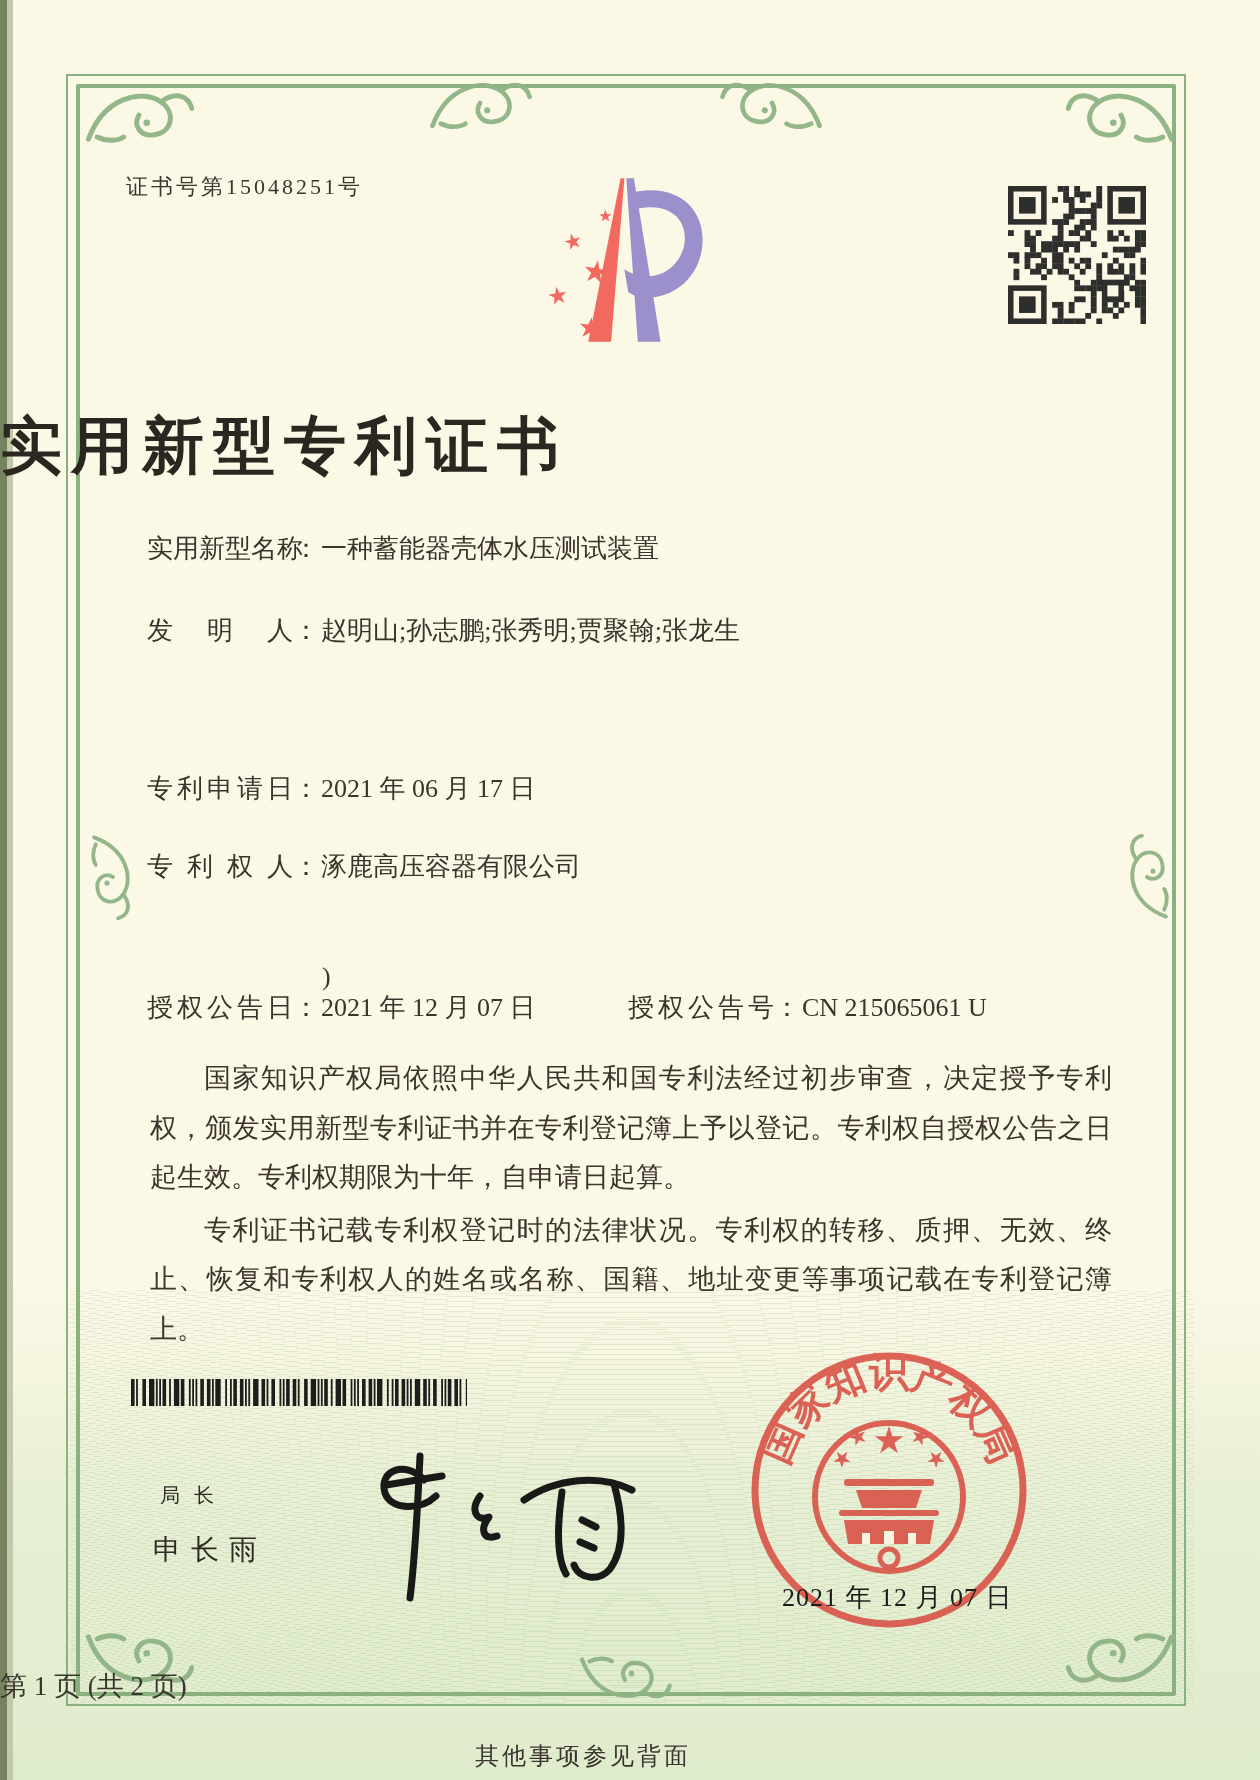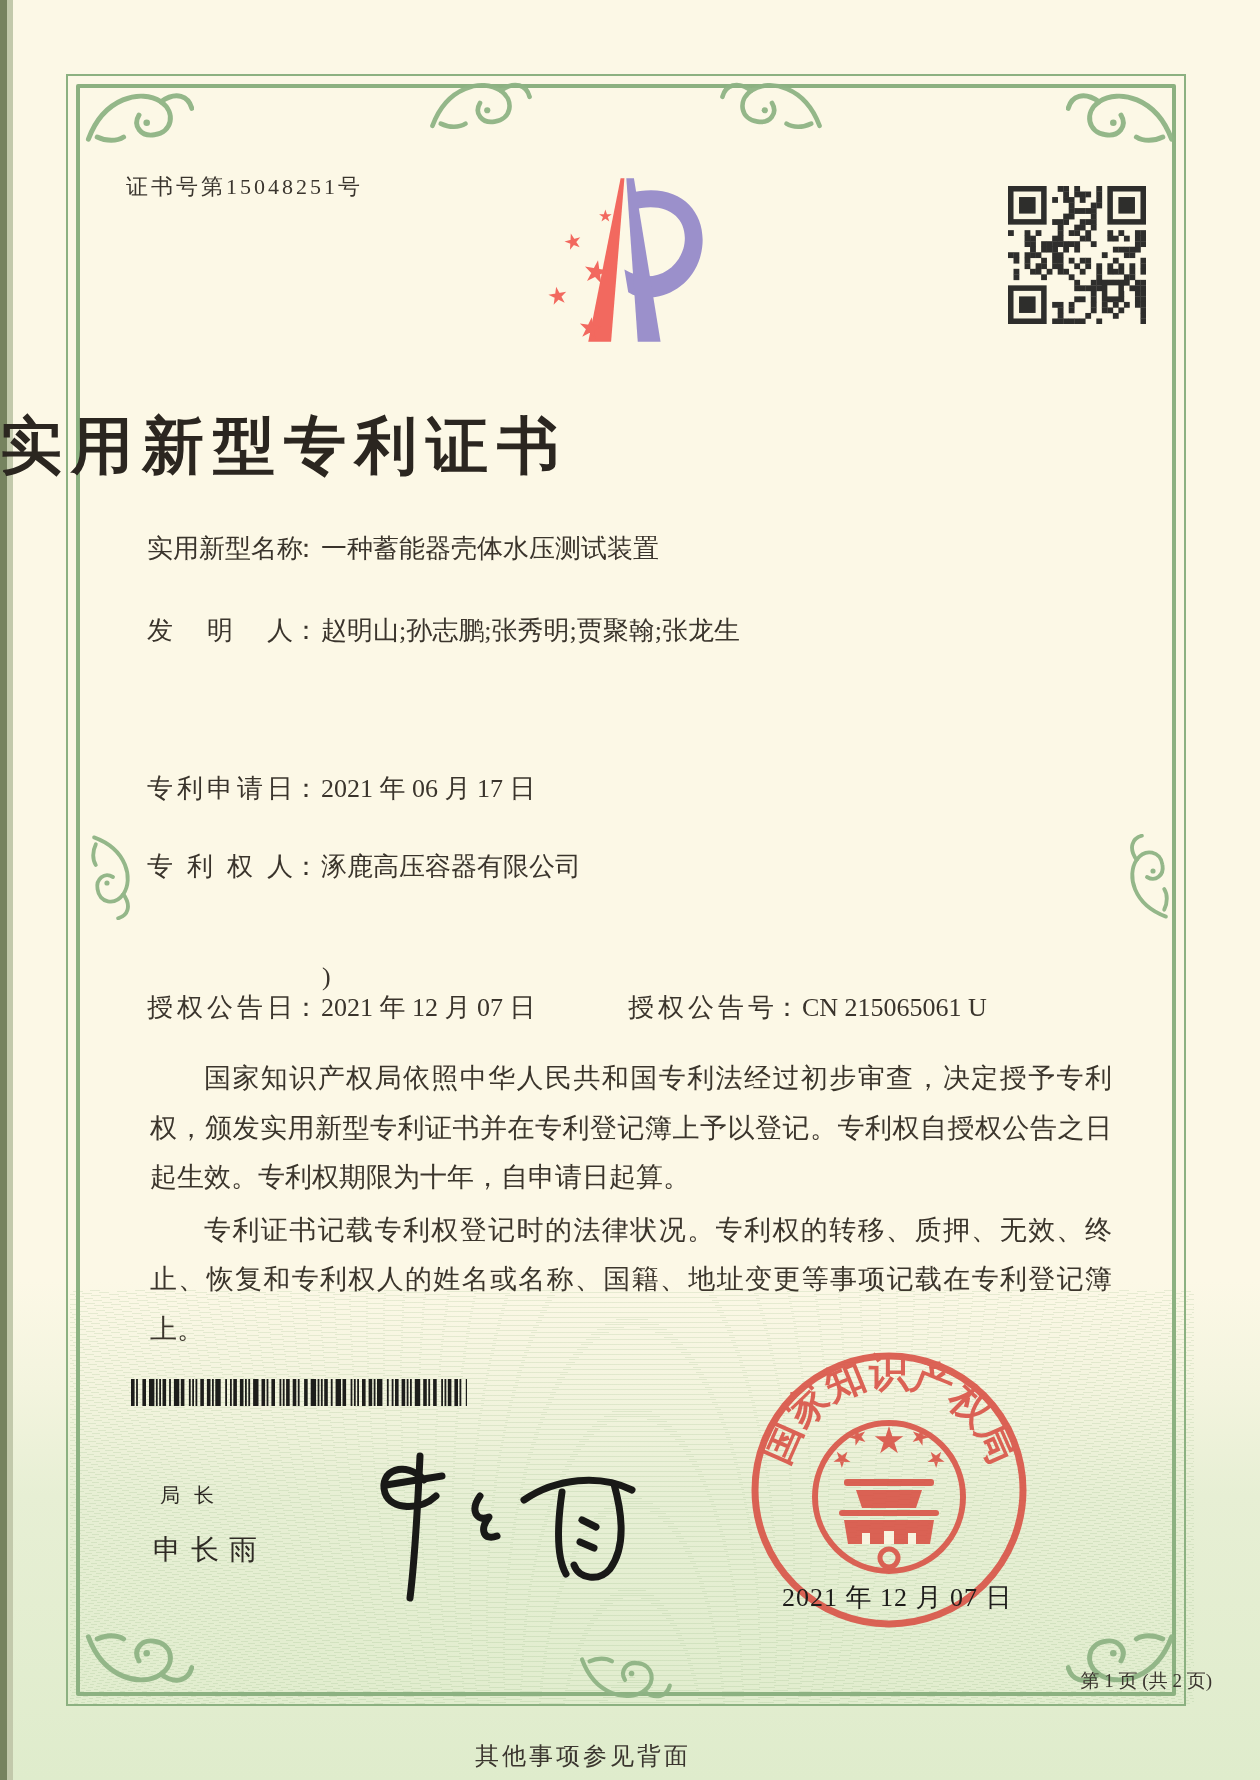--- a/index.html
+++ b/index.html
@@ -32,21 +32,21 @@
   .pair2{position:absolute;left:481px;top:0;}
   .paras{position:absolute;left:147px;top:1051px;width:968px;font-size:27px;line-height:49.5px;
     text-align:justify;color:#3b352c;}
   .paras p{margin:3px;text-indent:2em;}
   .barcode{position:absolute;left:131px;top:1379px;width:340px;height:27px;}
   .sign-title{position:absolute;left:160px;top:1482px;font-size:20px;letter-spacing:14px;color:#2e2a24;}
   .sign-name{position:absolute;left:153px;top:1531px;font-size:28px;letter-spacing:10px;color:#2e2a24;text-align:right;}
   .signature{position:absolute;left:352px;top:1438px;}
   .seal{position:absolute;left:744px;top:1345px;opacity:.88;}
   .seal-date{position:absolute;left:782px;top:1580px;font-size:26px;color:#1d1c1a;letter-spacing:1px;}
-  .page-info{position:absolute;left:0;top:1668px;width:1170px;text-align:right;font-size:19px;color:#3a352e;padding-left:42px;}
+  .page-info{position:absolute;left:0;top:1668px;width:1170px;text-align:left;font-size:27px;color:#3a352e;}
   .back-note{position:absolute;left:0;top:1740px;width:1150px;text-align:center;font-size:24px;
     letter-spacing:3px;color:#3a352e;padding-left:8px;}
   .qr{position:absolute;left:1008px;top:186px;}
   .logo{position:absolute;left:535px;top:168px;}
 </style>
 </head>
 <body>
 
 <div class="page">
 

